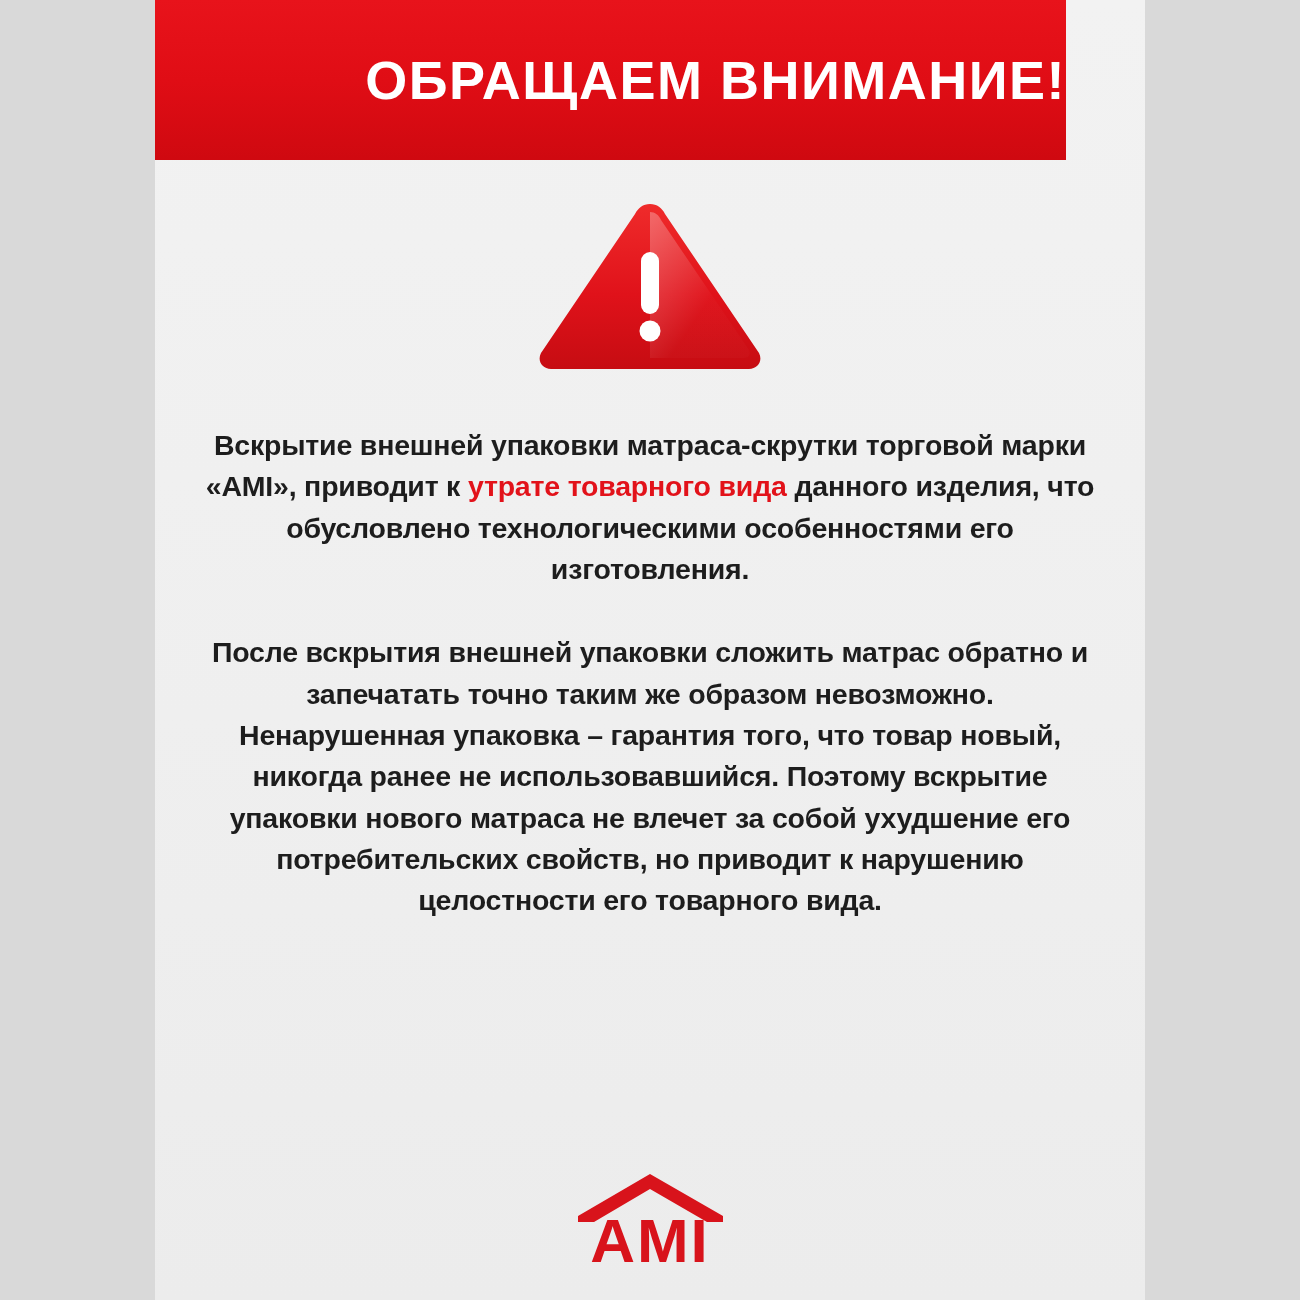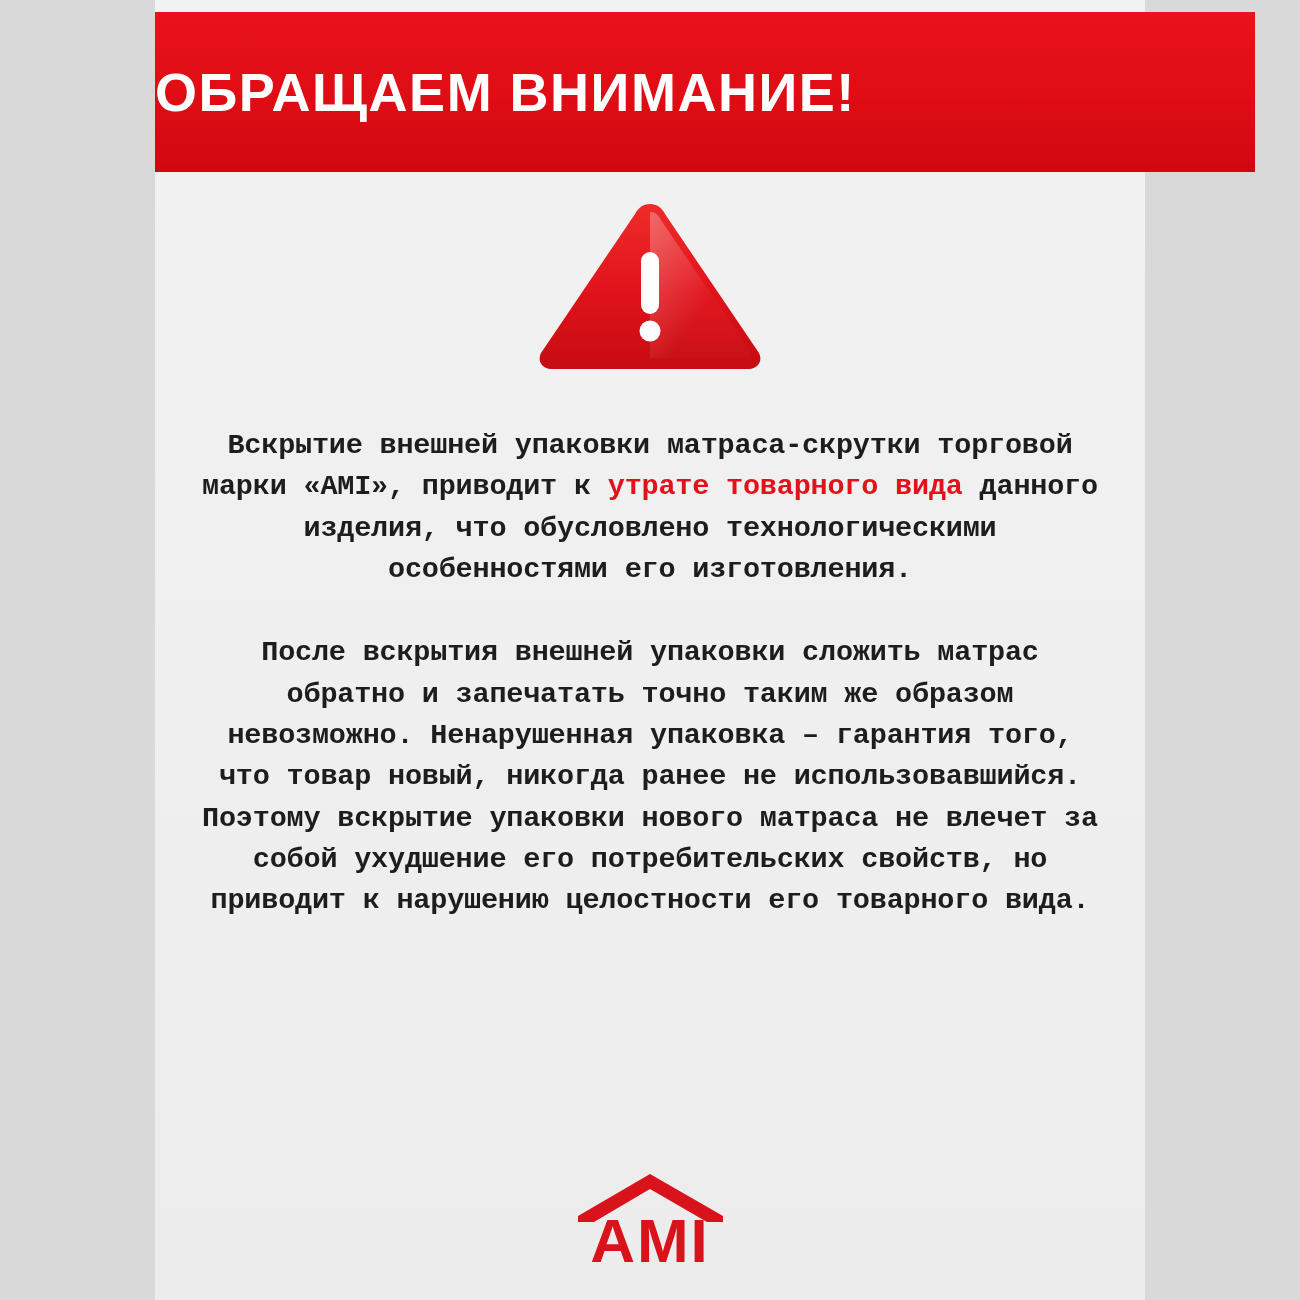--- a/index.html
+++ b/index.html
@@ -24,27 +24,27 @@
     position: absolute;
     left: 155px;
     top: 0;
     width: 990px;
     height: 1300px;
     background: linear-gradient(180deg, #f2f2f2 0%, #efefef 55%, #ececec 100%);
   }
   .banner {
     position: absolute;
     left: 0;
-    top: 12px;
-    width: 1100px;
+    top: 0;
+    width: 911px;
     height: 160px;
     background: linear-gradient(180deg, #e8131b 0%, #e00d15 50%, #cf0910 100%);
     display: flex;
     align-items: center;
-    justify-content: flex-start;
+    justify-content: flex-end;
   }
   .banner-title {
     color: #ffffff;
     font-size: 54px;
     font-weight: bold;
     letter-spacing: 1.5px;
     text-align: center;
     font-family: "Liberation Sans", sans-serif;
     white-space: nowrap;
   }
@@ -63,21 +63,20 @@
     width: 900px;
     text-align: center;
   }
   .para {
     color: #1d1d1d;
     font-size: 28.5px;
     font-weight: bold;
     line-height: 1.45;
     margin: 0 0 42px 0;
     letter-spacing: -0.2px;
-    font-family: Liberation Mono, monospace;
   }
   .para:last-child {
     margin-bottom: 0;
   }
   .para.p2 { margin-bottom: 68px; }
   .hl {
     color: #e2121a;
   }
   .logo-wrap {
     position: absolute;

